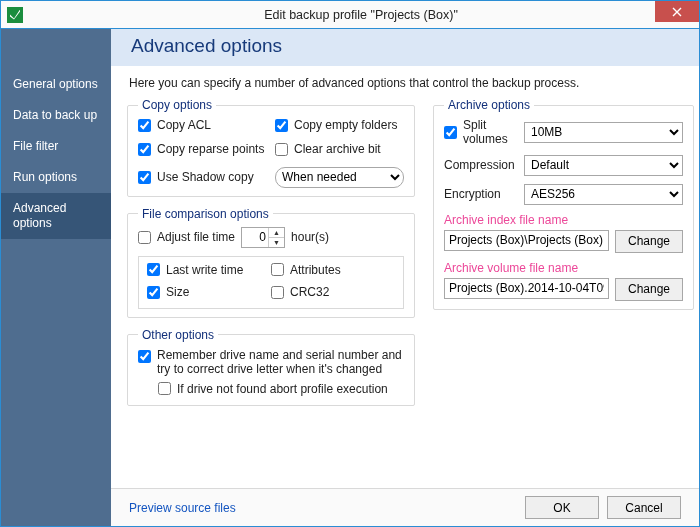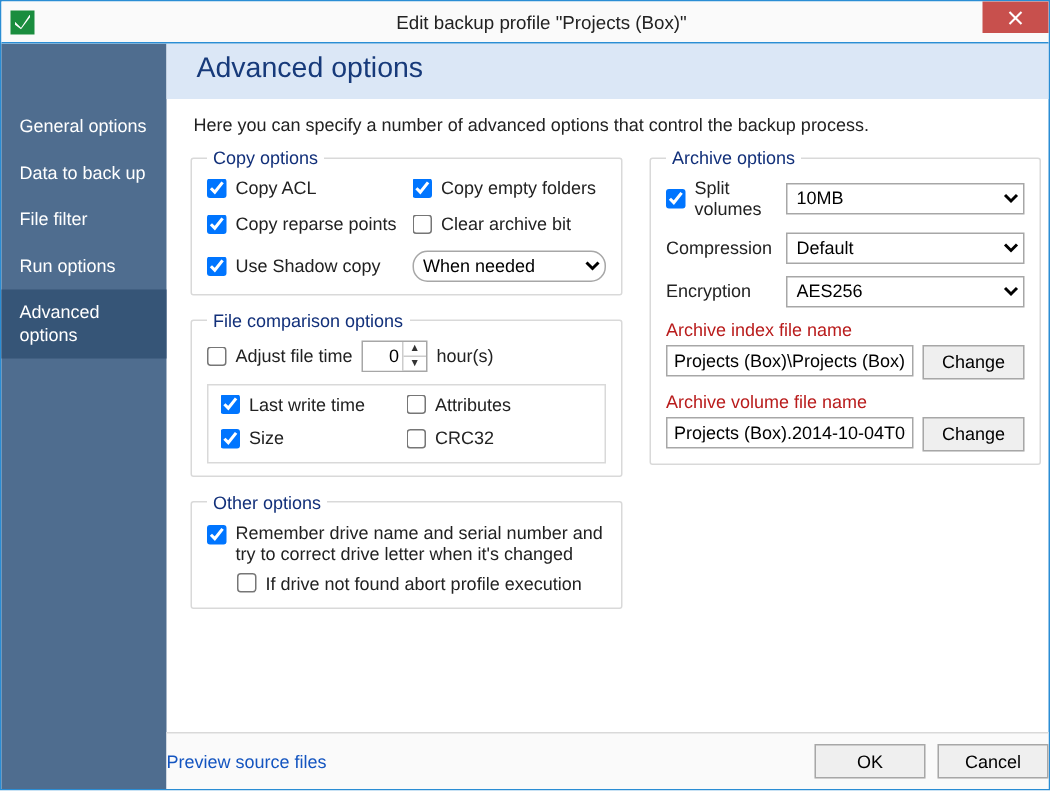--- a/index.html
+++ b/index.html
@@ -179,21 +179,21 @@
   .archive-grid {
     display: grid;
     grid-template-columns: 80px 1fr;
     row-gap: 8px;
     align-items: center;
     font-size: 12px;
   }
   .archive-grid .label { color: #222; }
   .archive-grid select { width: 100%; }
   .field-block { margin-top: 8px; font-size:12px; }
-  .field-block .lbl { display:block; margin-bottom:3px; color:#b91c1c;}
+  .field-block .lbl { display:block; margin-bottom:3px; color:#ec4899;}
   .field-block .row2 { display:flex; gap:6px; }
   .field-block input[type=text] { flex:1; min-width:0; }
   button.btn {
     font: inherit;
     height: 23px;
     padding: 0 12px;
     background: #efefef;
     border: 1px solid #a7a7a7;
     cursor: pointer;
   }
@@ -201,21 +201,21 @@
   .other .cb { align-items: flex-start; }
   .other .indent { margin-left: 20px; margin-top:6px; }
 
   
   .footer {
     border-top: 1px solid #d9d9d9;
     background: #fafafa;
     height: 38px;
     display: flex;
     align-items: center;
-    padding: 0 0;
+    padding: 0 18px;
     justify-content: center;
   }
   .footer a {
     color: #1455c0;
     text-decoration: none;
     font-size: 12px;
     cursor: pointer;
   }
   .footer .spacer { flex:1; }
   .footer button.btn { min-width: 74px; margin-left: 8px; }

